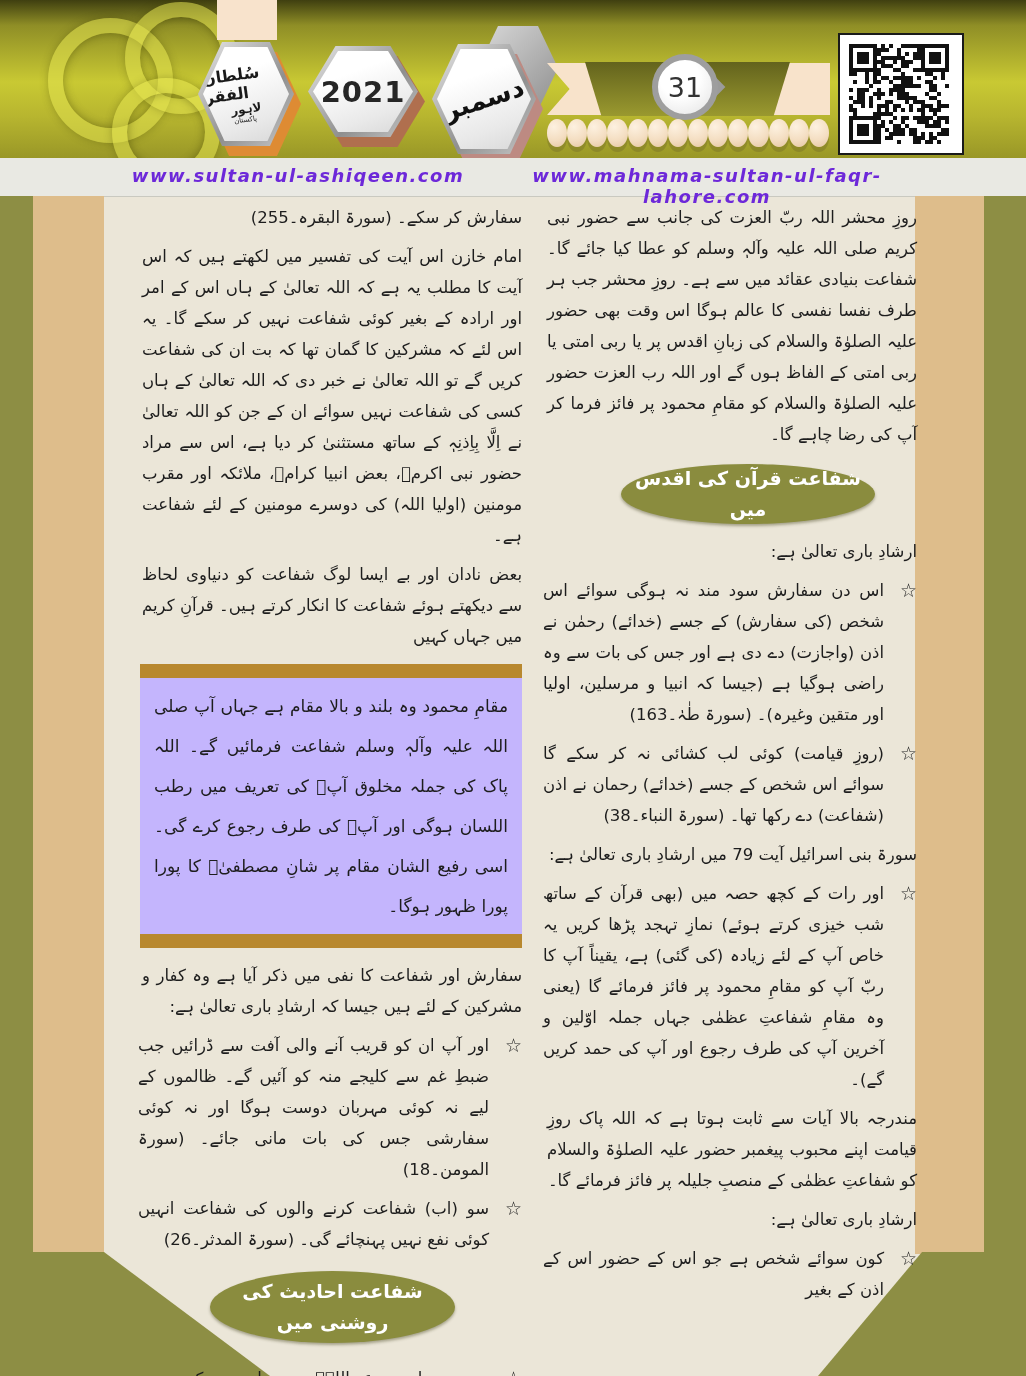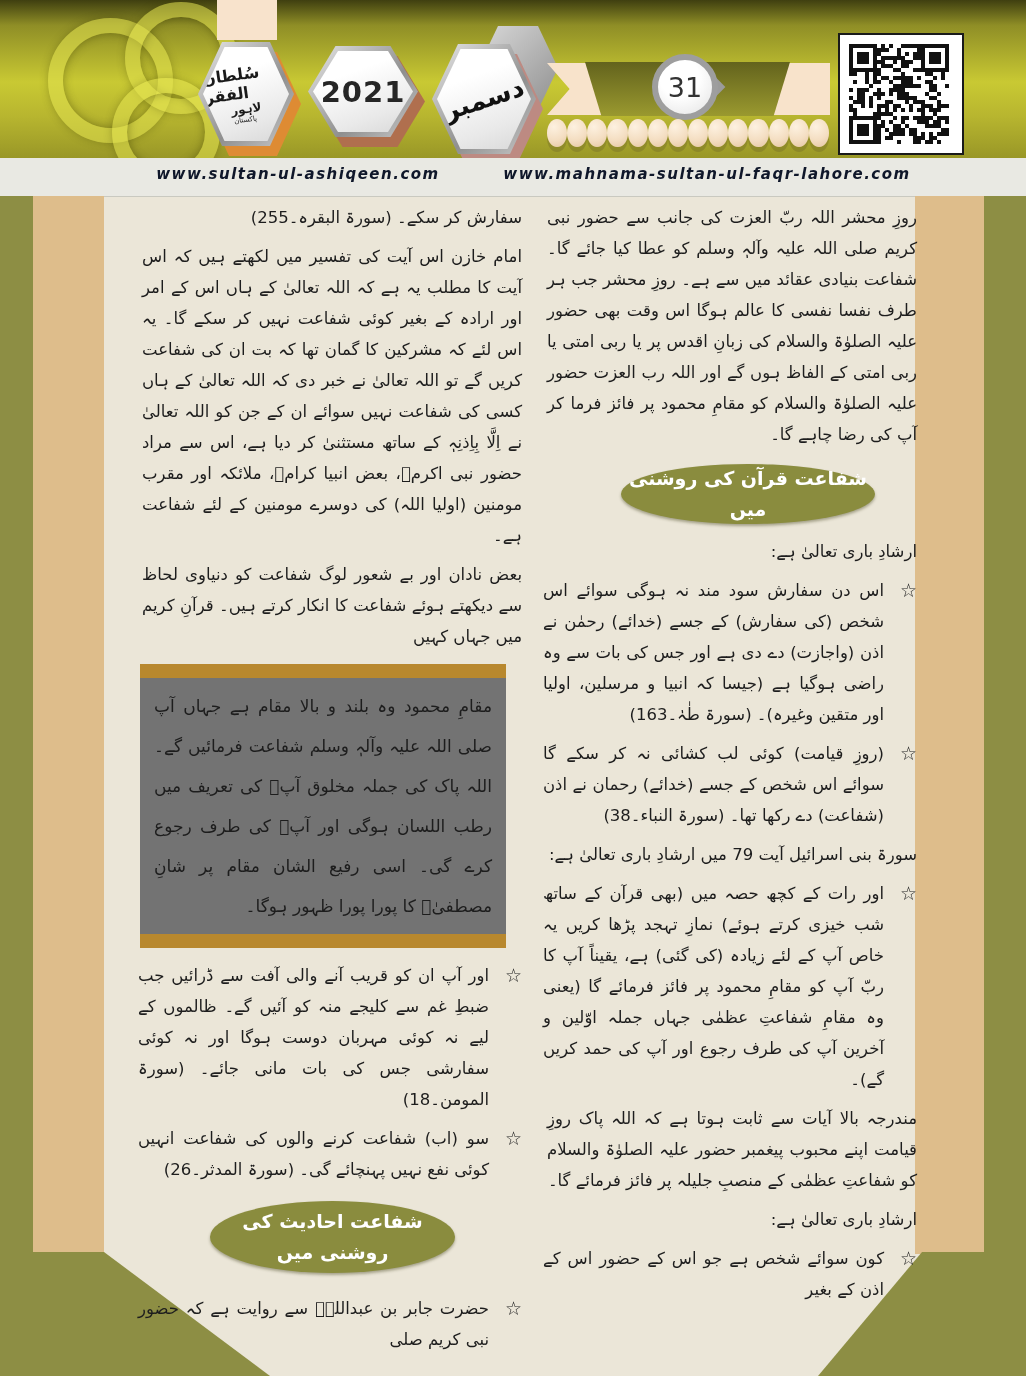--- a/index.html
+++ b/index.html
@@ -38,22 +38,22 @@
     box-shadow:0 5px 0 rgba(110,100,40,.35);}
   .qr{position:absolute;left:838px;top:33px;width:104px;height:100px;background:#fff;
       border:2px solid #1a1a1a;padding:9px 9px;}
   .qr-grid{display:grid;grid-template-columns:repeat(25,4px);grid-auto-rows:4px;}
   .qr-grid i{display:block;}
   .qr-grid i.b{background:#111;}
 
   
   .urlband{position:absolute;left:0;top:158px;width:1026px;height:38px;background:#e9e9e3;
            border-bottom:1px solid #c9c9c0;}
-  .url{position:absolute;top:7px;font-size:15px;font-weight:bold;font-style:italic;
-       letter-spacing:1.5px;color:#0f172a;text-align:center;}
+  .url{position:absolute;top:7px;font-size:18px;font-weight:bold;font-style:italic;
+       letter-spacing:1.5px;color:#6d28d9;text-align:center;}
   .url-left{left:103px;width:390px;}
   .url-right{left:497px;width:420px;}
 
   
   .strip{position:absolute;}
   .olive-l{left:0;top:196px;width:33px;height:1180px;background:#8d8e44;}
   .tan-l{left:33px;top:196px;width:71px;height:1058px;background:#debd8b;}
   .tan-r{left:915px;top:196px;width:69px;height:1058px;background:#debd8b;}
   .olive-r{left:984px;top:196px;width:42px;height:1180px;background:#8d8e44;}
   .corner-left{position:absolute;left:0;top:1252px;width:270px;height:124px;background:#8d8e44;
@@ -68,22 +68,22 @@
   .col-left{left:138px;width:384px;}
   .para{margin:0 0 8px 4px;}
   .lead{text-align:right;}
   .bullet{display:flex;gap:9px;margin:0 0 8px 0;}
   .star{flex:0 0 24px;font-size:19px;line-height:30px;color:#222;}
   .btxt{flex:1;}
   .oval{background:#8a8c3e;border-radius:50%;color:#fff;display:flex;align-items:center;justify-content:center;
         font-weight:bold;font-size:19px;text-align:center;box-shadow:0 2px 3px rgba(60,60,20,.4);}
   .oval1{width:254px;height:60px;margin:14px 42px 12px auto;}
   .oval2{width:245px;height:72px;margin:16px 67px 20px 72px;}
-  .hibox{background:#737373;border-top:14px solid #b8882e;border-bottom:14px solid #b8882e;
-         margin:12px 16px 12px 2px;padding:8px 14px;font-size:17px;line-height:40px;}
+  .hibox{background:#c4b5fd;border-top:14px solid #b8882e;border-bottom:14px solid #b8882e;
+         margin:12px 0 12px 2px;padding:8px 14px;font-size:17px;line-height:40px;}
 </style>
 </head>
 <body>
 
 <div class="page">
 
   <div class="header">
     <div class="ring" style="left:48px;top:18px;width:95px;height:95px;"></div>
     <div class="ring" style="left:125px;top:2px;width:82px;height:82px;"></div>
     <div class="ring" style="left:112px;top:78px;width:78px;height:78px;"></div>
@@ -780,21 +780,21 @@
   <div class="strip olive-l"></div>
   <div class="strip tan-l"></div>
   <div class="strip tan-r"></div>
   <div class="strip olive-r"></div>
   <div class="corner-left"></div>
   <div class="corner-right"></div>
 
   <div class="col col-right">
     <p class="para">روزِ محشر اللہ ربّ العزت کی جانب سے حضور نبی کریم صلی اللہ علیہ وآلہٖ وسلم کو عطا کیا جائے گا۔ شفاعت بنیادی عقائد میں سے ہے۔ روزِ محشر جب ہر طرف نفسا نفسی کا عالم ہوگا اس وقت بھی حضور علیہ الصلوٰۃ والسلام کی زبانِ اقدس پر یا ربی امتی یا ربی امتی کے الفاظ ہوں گے اور اللہ رب العزت حضور علیہ الصلوٰۃ والسلام کو مقامِ محمود پر فائز فرما کر آپ کی رضا چاہے گا۔</p>
     <div class="oval oval1">
-      <span>شفاعت قرآن کی روشنی میں</span>
+      <span>شفاعت قرآن کی اقدس میں</span>
     </div>
     <p class="para lead">ارشادِ باری تعالیٰ ہے:</p>
     <div class="bullet">
       <span class="star">☆</span>
       <span class="btxt">اس دن سفارش سود مند نہ ہوگی سوائے اس شخص (کی سفارش) کے جسے (خدائے) رحمٰن نے اذن (واجازت) دے دی ہے اور جس کی بات سے وہ راضی ہوگیا ہے (جیسا کہ انبیا و مرسلین، اولیا اور متقین وغیرہ)۔ (سورۃ طٰہٰ۔163)</span>
     </div>
     <div class="bullet">
       <span class="star">☆</span>
       <span class="btxt">(روزِ قیامت) کوئی لب کشائی نہ کر سکے گا سوائے اس شخص کے جسے (خدائے) رحمان نے اذن (شفاعت) دے رکھا تھا۔ (سورۃ النباء۔38)</span>
     </div>
@@ -807,24 +807,25 @@
     <p class="para lead">ارشادِ باری تعالیٰ ہے:</p>
     <div class="bullet">
       <span class="star">☆</span>
       <span class="btxt">کون سوائے شخص ہے جو اس کے حضور اس کے اذن کے بغیر</span>
     </div>
   </div>
 
   <div class="col col-left">
     <p class="para lead">سفارش کر سکے۔ (سورۃ البقرہ۔255)</p>
     <p class="para">امام خازن اس آیت کی تفسیر میں لکھتے ہیں کہ اس آیت کا مطلب یہ ہے کہ اللہ تعالیٰ کے ہاں اس کے امر اور ارادہ کے بغیر کوئی شفاعت نہیں کر سکے گا۔ یہ اس لئے کہ مشرکین کا گمان تھا کہ بت ان کی شفاعت کریں گے تو اللہ تعالیٰ نے خبر دی کہ اللہ تعالیٰ کے ہاں کسی کی شفاعت نہیں سوائے ان کے جن کو اللہ تعالیٰ نے اِلَّا بِاِذنِہٖ کے ساتھ مستثنیٰ کر دیا ہے، اس سے مراد حضور نبی اکرمؐ، بعض انبیا کرامؑ، ملائکہ اور مقرب مومنین (اولیا اللہ) کی دوسرے مومنین کے لئے شفاعت ہے۔</p>
-    <p class="para">بعض نادان اور بے شعور لوگ شفاعت کو دنیاوی لحاظ سے دیکھتے ہوئے شفاعت کا انکار کرتے ہیں۔ قرآنِ کریم میں جہاں کہیں</p>
+    <p class="para">بعض نادان اور بے ایسا لوگ شفاعت کو دنیاوی لحاظ سے دیکھتے ہوئے شفاعت کا انکار کرتے ہیں۔ قرآنِ کریم میں جہاں کہیں</p>
     <div class="hibox">
       <span>مقامِ محمود وہ بلند و بالا مقام ہے جہاں آپ صلی اللہ علیہ وآلہٖ وسلم شفاعت فرمائیں گے۔ اللہ پاک کی جملہ مخلوق آپؐ کی تعریف میں رطب اللسان ہوگی اور آپؐ کی طرف رجوع کرے گی۔ اسی رفیع الشان مقام پر شانِ مصطفیٰؐ کا پورا پورا ظہور ہوگا۔</span>
     </div>
+    <p class="para">سفارش اور شفاعت کا نفی میں ذکر آیا ہے وہ کفار و مشرکین کے لئے ہیں جیسا کہ ارشادِ باری تعالیٰ ہے:</p>
     <div class="bullet">
       <span class="star">☆</span>
       <span class="btxt">اور آپ ان کو قریب آنے والی آفت سے ڈرائیں جب ضبطِ غم سے کلیجے منہ کو آئیں گے۔ ظالموں کے لیے نہ کوئی مہربان دوست ہوگا اور نہ کوئی سفارشی جس کی بات مانی جائے۔ (سورۃ المومن۔18)</span>
     </div>
     <div class="bullet">
       <span class="star">☆</span>
       <span class="btxt">سو (اب) شفاعت کرنے والوں کی شفاعت انہیں کوئی نفع نہیں پہنچائے گی۔ (سورۃ المدثر۔26)</span>
     </div>
     <div class="oval oval2">
       <span>شفاعت احادیث کی روشنی میں</span>

